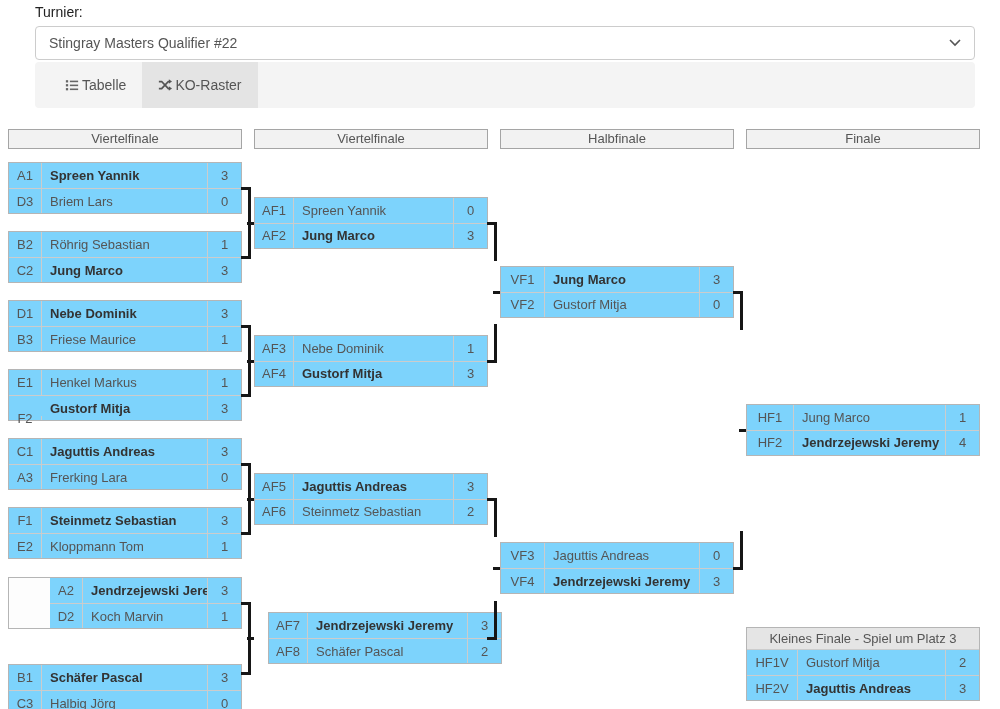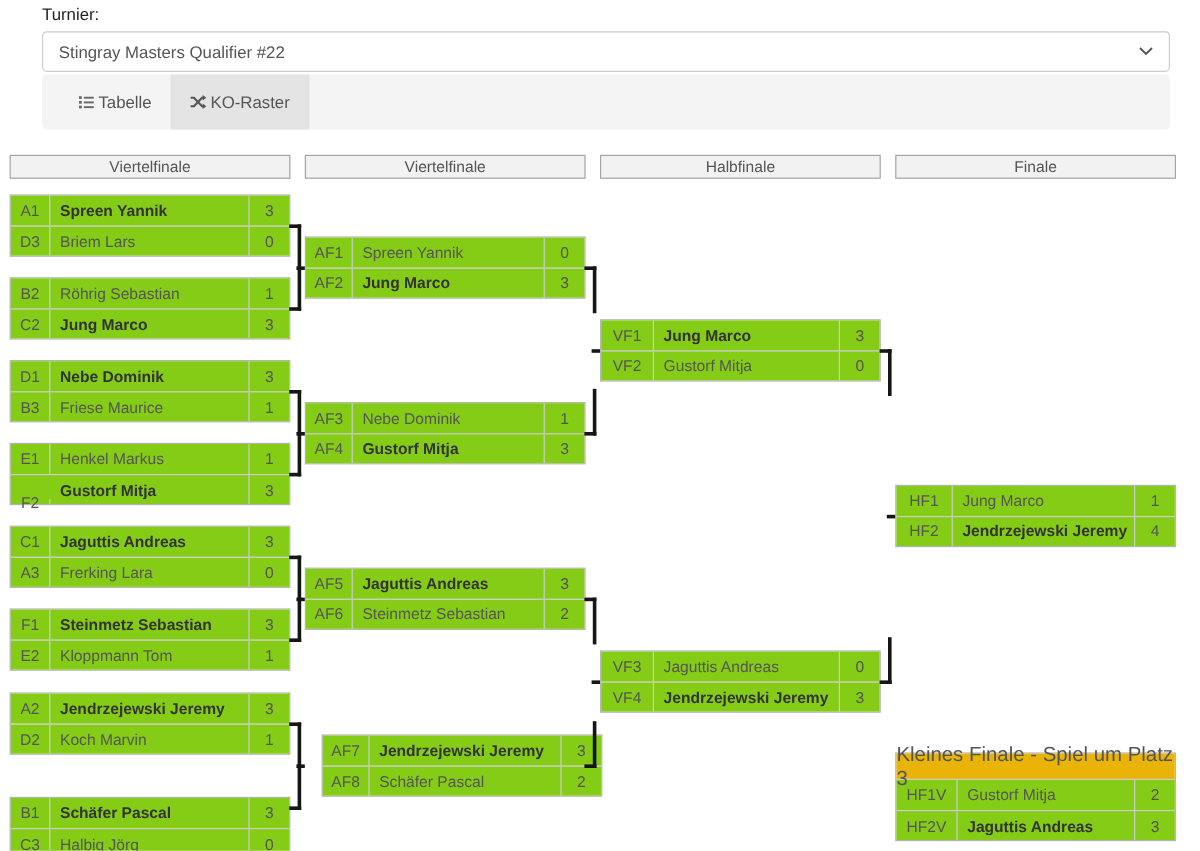--- a/index.html
+++ b/index.html
@@ -28,29 +28,29 @@
   .bracket{position:absolute;left:0;top:0;width:1000px;height:709px;}
   .round-header{
     position:absolute;top:129px;width:234px;height:20px;box-sizing:border-box;
     border:1px solid #a5a5a5;background:#f2f2f2;
     font-size:13px;color:#555;text-align:center;line-height:18px;
   }
   .match{
     position:absolute;width:234px;box-sizing:border-box;
     border:1px solid #b5b5b5;background:#fdfdfd;
   }
-  .mrow{display:flex;height:25px;box-sizing:border-box;align-items:center;font-size:13px;color:#555;background:#84cc16;}
+  .mrow{display:flex;height:25px;box-sizing:border-box;align-items:center;font-size:13px;color:#555;background:#7dd3fc;}
   .mrow + .mrow{border-top:1px solid #ccc;}
   .mseed{align-self:stretch;display:flex;align-items:center;justify-content:center;border-right:1px solid #ccc;flex:0 0 auto;}
   .mname{flex:1;padding-left:8px;white-space:nowrap;overflow:hidden;}
   .mscore{align-self:stretch;flex:0 0 33px;display:flex;align-items:center;justify-content:center;border-left:1px solid #ccc;}
   .winner .mname{font-weight:bold;color:#333;}
   .tp-header{
-    height:22px;box-sizing:border-box;border-bottom:1px solid #ccc;background:#eab308;
-    display:flex;align-items:center;justify-content:center;font-size:17px;color:#555;
+    height:22px;box-sizing:border-box;border-bottom:1px solid #ccc;background:#e5e5e5;
+    display:flex;align-items:center;justify-content:center;font-size:13px;color:#555;
   }
   .conn{position:absolute;background:#161616;}
 </style>
 </head>
 <body>
 
 <div class="topbar">
   <div class="turnier-label">Turnier:</div>
   <div class="select">
     <span>Stingray Masters Qualifier #22</span>
@@ -164,21 +164,21 @@
         <span class="mscore">3</span>
       </div>
       <div class="mrow">
         <span class="mseed" style="width: 32px;">E2</span>
         <span class="mname">Kloppmann Tom</span>
         <span class="mscore">1</span>
       </div>
     </div>
     <div class="conn" style="left: 241px; top: 532px; width: 10px; height: 3px; background: rgb(22, 22, 22);"></div>
     <div class="conn" style="left: 248px; top: 497.5px; width: 3px; height: 37.5px; background: rgb(22, 22, 22);"></div>
-    <div class="match" style="left: 8px; top: 577px;">
+    <div class="match" style="left: 8px; top: 577px; padding-left: 41px;">
       <div class="mrow winner">
         <span class="mseed" style="width: 32px;">A2</span>
         <span class="mname">Jendrzejewski Jeremy</span>
         <span class="mscore">3</span>
       </div>
       <div class="mrow">
         <span class="mseed" style="width: 32px;">D2</span>
         <span class="mname">Koch Marvin</span>
         <span class="mscore">1</span>
       </div>

